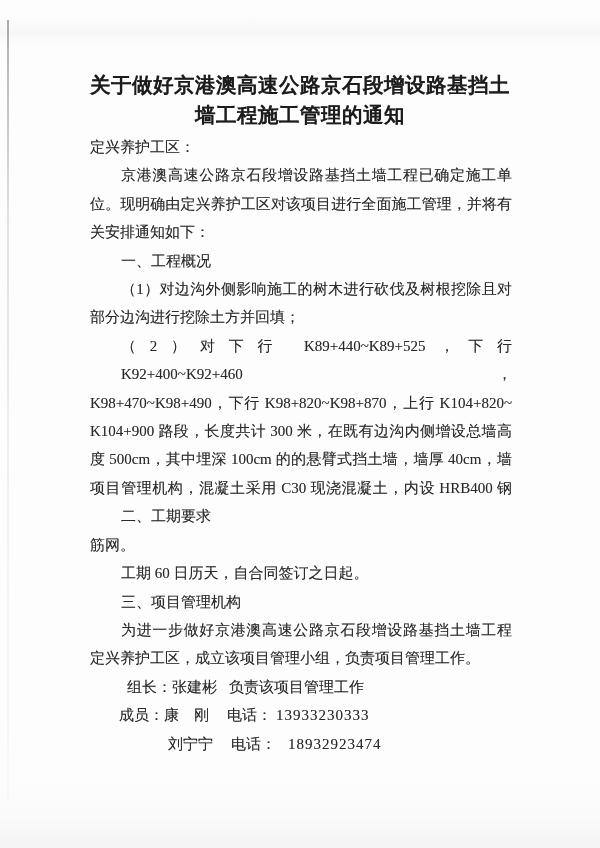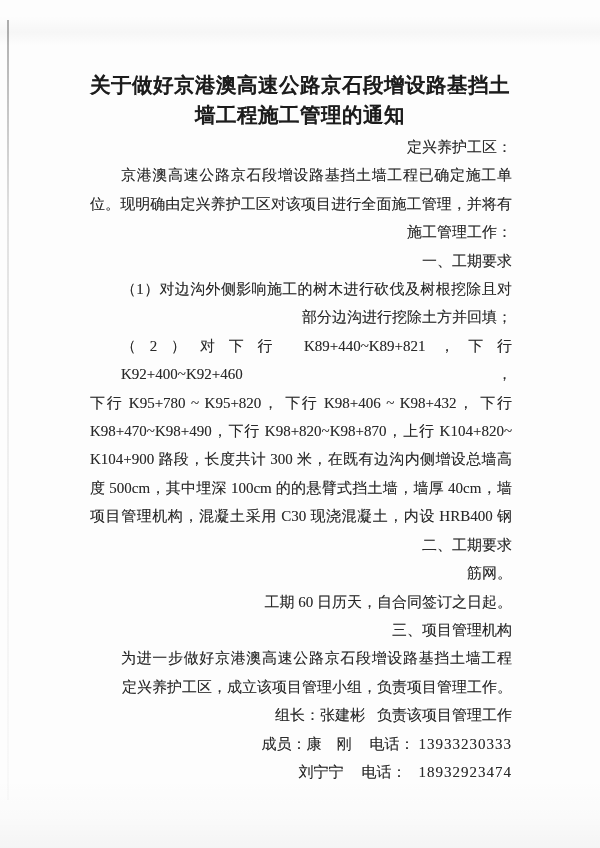--- a/index.html
+++ b/index.html
@@ -43,21 +43,21 @@
     letter-spacing: 0.5px;
     text-shadow: 0 0 0.6px rgba(20,20,20,0.5);
   }
   .title .tl { display: block; }
   .content {
     margin: 3px 88px 0 90px;
     font-size: 15px;
     line-height: 28.4px;
     text-shadow: 0 0 0.5px rgba(40,40,40,0.4);
   }
-  .ln { white-space: nowrap; text-align: right; }
+  .ln { white-space: nowrap; }
   .ind  { padding-left: 31px; }   
   .ind-leader  { padding-left: 37px; }
   .ind-member  { padding-left: 29px; }
   .ind-member2 { padding-left: 78px; }
   .jl {
     white-space: normal;
     text-align: justify;
     text-align-last: justify;
   }
   .g4  { display: inline-block; width: 4px; }
@@ -78,29 +78,28 @@
     <span class="tl">关于做好京港澳高速公路京石段增设路基挡土</span>
     <span class="tl">墙工程施工管理的通知</span>
   </h1>
 
   <div class="content">
 
     <div class="ln">定兴养护工区：</div>
 
     <div class="ln ind jl">京港澳高速公路京石段增设路基挡土墙工程已确定施工单</div>
     <div class="ln jl">位。现明确由定兴养护工区对该项目进行全面施工管理，并将有</div>
-    <div class="ln">施工管理工作：</div>
+    <div class="ln">关安排通知如下：</div>
 
-    <div class="ln ind">一、工期要求</div>
+    <div class="ln ind">一、工程概况</div>
 
     <div class="ln ind jl">（1）对边沟外侧影响施工的树木进行砍伐及树根挖除且对</div>
     <div class="ln">部分边沟进行挖除土方并回填；</div>
 
-    <div class="ln ind jl">（2）对下行 K89+440~K89+821，下行 K92+400~K92+460，</div>
-    <div class="ln jl">下行 K95+780 ~ K95+820， 下行 K98+406 ~ K98+432， 下行</div>
+    <div class="ln ind jl">（2）对下行 K89+440~K89+525，下行 K92+400~K92+460，</div>
     <div class="ln jl">K98+470~K98+490，下行 K98+820~K98+870，上行 K104+820~</div>
     <div class="ln jl">K104+900 路段，长度共计 300 米，在既有边沟内侧增设总墙高</div>
     <div class="ln jl">度 500cm，其中埋深 100cm 的的悬臂式挡土墙，墙厚 40cm，墙</div>
     <div class="ln jl">项目管理机构，混凝土采用 C30 现浇混凝土，内设 HRB400 钢</div>
     <div class="ln ind">二、工期要求</div>
 
     <div class="ln">筋网。</div>
     <div class="ln ind">工期 60 日历天，自合同签订之日起。</div>
 
     <div class="ln ind">三、项目管理机构</div>

